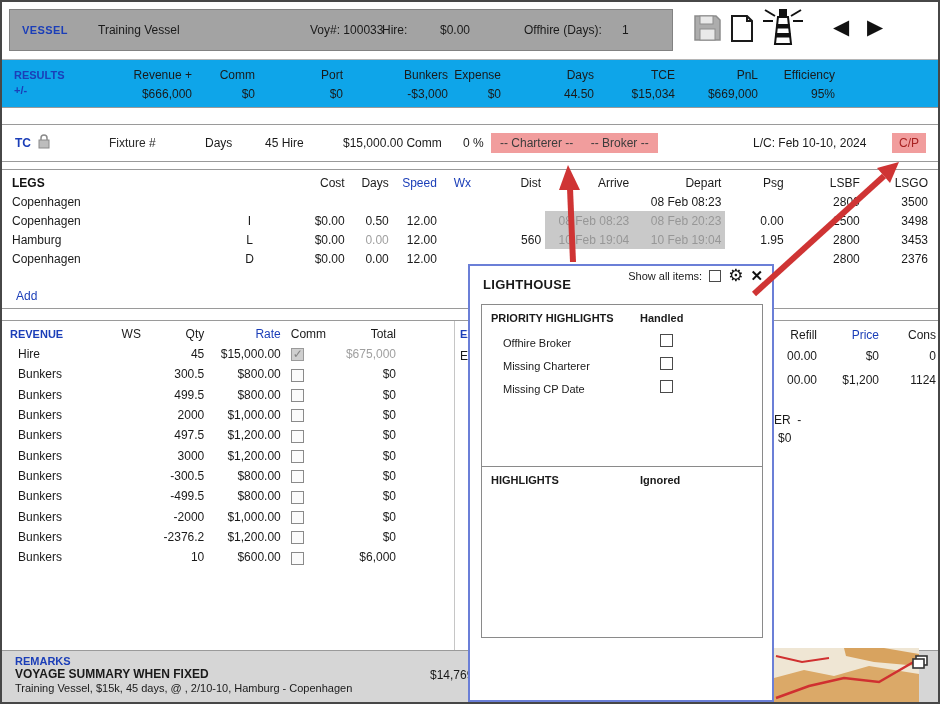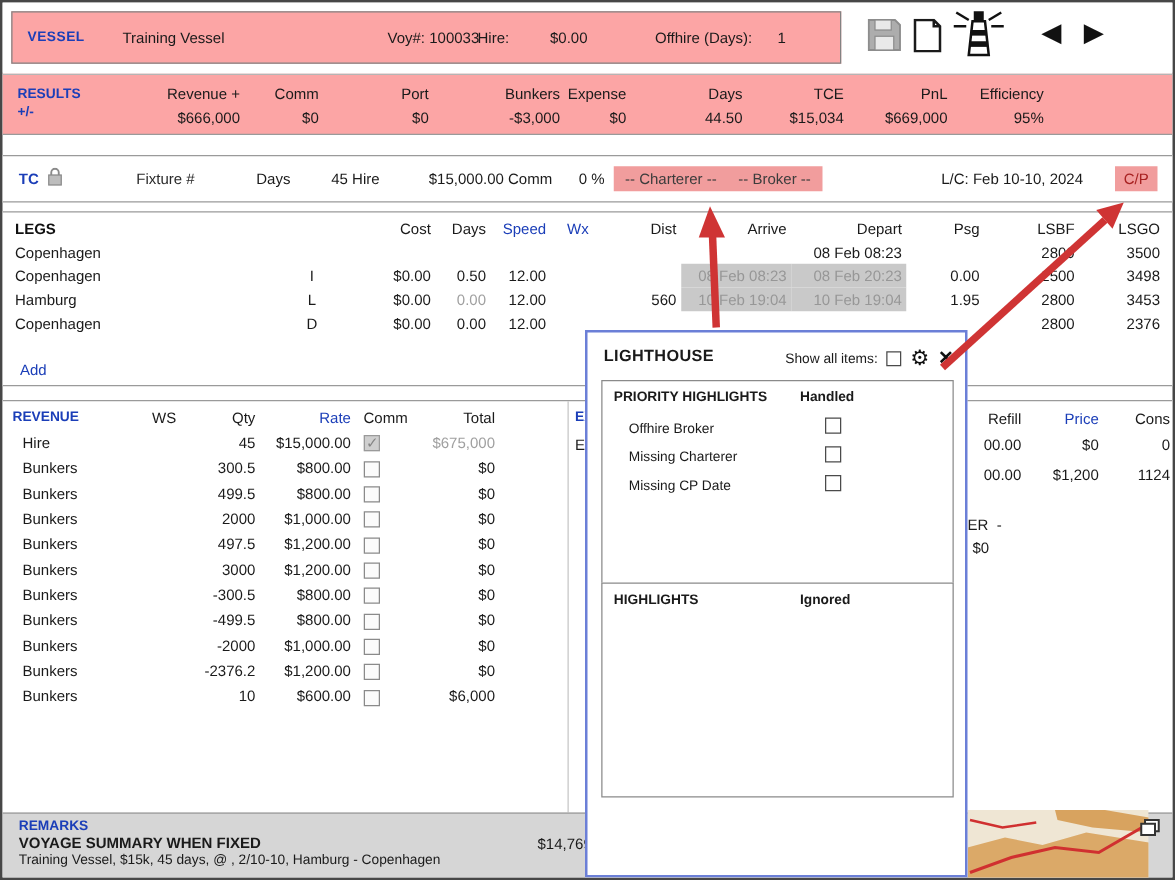--- a/index.html
+++ b/index.html
@@ -3,41 +3,41 @@
 <meta charset="utf-8">
 <style>
   * { box-sizing: border-box; margin: 0; padding: 0; }
   body { font-family: "Liberation Sans", sans-serif; background: #fff; }
   .screen { position: relative; width: 940px; height: 704px; border: 2px solid #474747;
             background: #fff; overflow: hidden; font-size: 12px; color: #1a1a1a; }
 
   
   .topbar { position: absolute; left: 0; top: 0; right: 0; height: 56px; background: #fff; }
   .vessel-box { position: absolute; left: 7px; top: 7px; width: 664px; height: 42px;
-                border: 1px solid #828282; background: #fca5a5; }
+                border: 1px solid #828282; background: #a3a3a3; }
   .vessel-box span { position: absolute; top: 50%; transform: translateY(-50%); white-space: nowrap; }
   .vlabel { left: 12px; color: #1b3eb8; font-weight: 700; font-size: 11px; letter-spacing: .4px; }
   .vname  { left: 88px; }
   .vvoy   { left: 300px; }
   .vhirel { left: 372px; }
   .vhirev { left: 430px; }
   .voffl  { left: 514px; }
   .voffv  { left: 612px; }
   .topicon { position: absolute; cursor: pointer; }
   .i-save { left: 692px; top: 13px; }
   .i-doc  { left: 728px; top: 13px; }
   .i-lh   { left: 758px; top: 4px; }
   .i-prev { left: 831px; top: 14px; font-size: 21px; color: #111; line-height: 1; }
   .i-next { left: 865px; top: 14px; font-size: 21px; color: #111; line-height: 1; }
   .i-menu { left: 903px; top: 17px; width: 28px; }
   .i-menu .bar { height: 4px; background: #1a1a1a; margin-bottom: 4px; }
 
   
   .results-bar { position: absolute; left: 0; top: 57px; right: 0; height: 49px;
-                 background: #fca5a5; border-top: 1px solid #b5b5b5; border-bottom: 1px solid #9a9a9a; }
+                 background: #0ea5e9; border-top: 1px solid #b5b5b5; border-bottom: 1px solid #9a9a9a; }
   .results-title { position: absolute; left: 12px; top: 8px; color: #1b3eb8; font-weight: 700;
                    font-size: 11px; line-height: 15px; }
   .results-title span { display: block; }
   .metric { position: absolute; top: 8px; text-align: right; }
   .metric .mlabel { display: block; margin-bottom: 5px; }
   .metric .mvalue { display: block; }
   .m1 { left:  90px; width: 100px; } .m2 { left: 193px; width: 60px; }
   .m3 { left: 261px; width: 80px; }  .m4 { left: 346px; width: 100px; }
   .m5 { left: 444px; width: 55px; }  .m6 { left: 512px; width: 80px; }
   .m7 { left: 593px; width: 80px; }  .m8 { left: 676px; width: 80px; }
@@ -113,21 +113,21 @@
   .rm-amt   { position: absolute; left: 428px; top: 17px; }
   .rm-max   { position: absolute; right: 10px; top: 4px; cursor: pointer; z-index: 3; }
 
   
   .map-frag { position: absolute; left: 772px; top: 646px; width: 145px; height: 56px; overflow: hidden; z-index: 2; }
 
   
   .popup { position: absolute; left: 466px; top: 262px; width: 306px; height: 438px;
            background: #fff; border: 2px solid #6b7fd7; z-index: 10; }
   .popup-title { position: absolute; left: 13px; top: 11px; font-size: 13px; font-weight: 700; letter-spacing: .3px; }
-  .popup-controls { position: absolute; right: 9px; top: 12px; display: flex; align-items: center; gap: 7px; }
+  .popup-controls { position: absolute; right: 9px; top: 1px; display: flex; align-items: center; gap: 7px; }
   .popup-controls .sa-label { font-size: 11px; }
   .gear-btn  { font-size: 17px; line-height: 1; cursor: pointer; color: #111; }
   .close-btn { font-size: 15px; line-height: 1; cursor: pointer; color: #111; font-weight: 700; }
   .pbox { position: absolute; left: 11px; width: 282px; border: 1px solid #8a8a8a; background: #fff; }
   .pbox1 { top: 38px; height: 184px; text-align: right; }
   .pbox2 { top: 200px; height: 172px; }
   .pbox-title { position: absolute; left: 9px; top: 7px; font-weight: 700; font-size: 11px; }
   .pbox-col   { position: absolute; left: 158px; top: 7px; font-weight: 700; font-size: 11px; }
   .pitem { position: absolute; left: 21px; font-size: 11px; white-space: nowrap; }
   .pi0 { top: 32px; } .pi1 { top: 55px; } .pi2 { top: 78px; }

